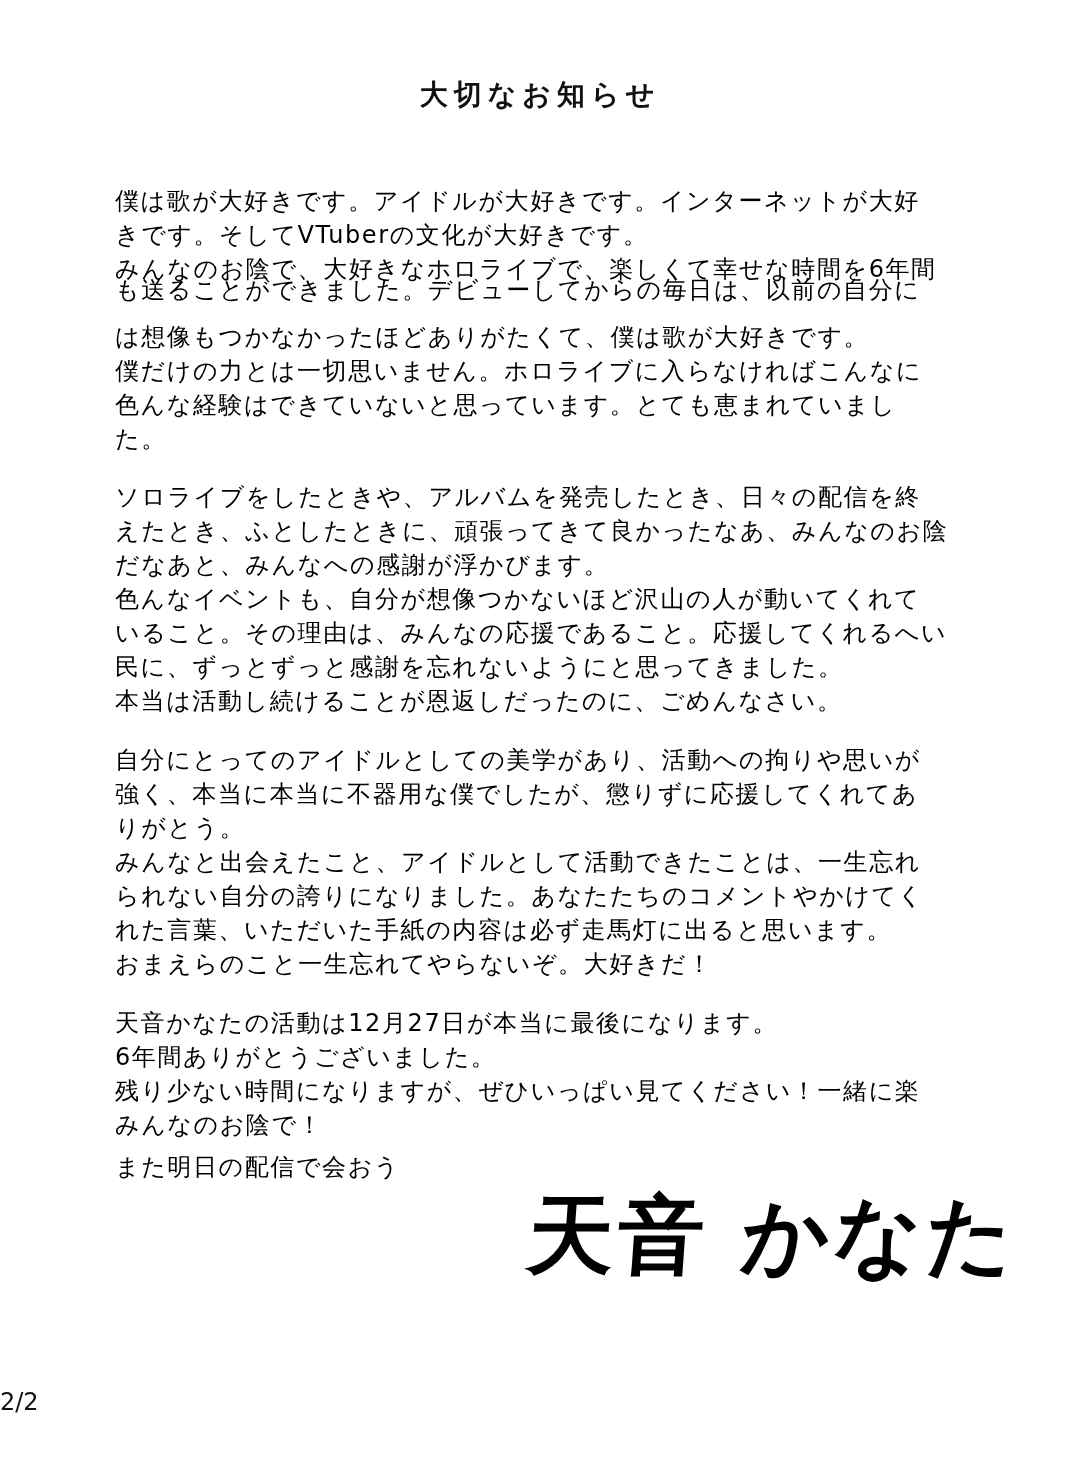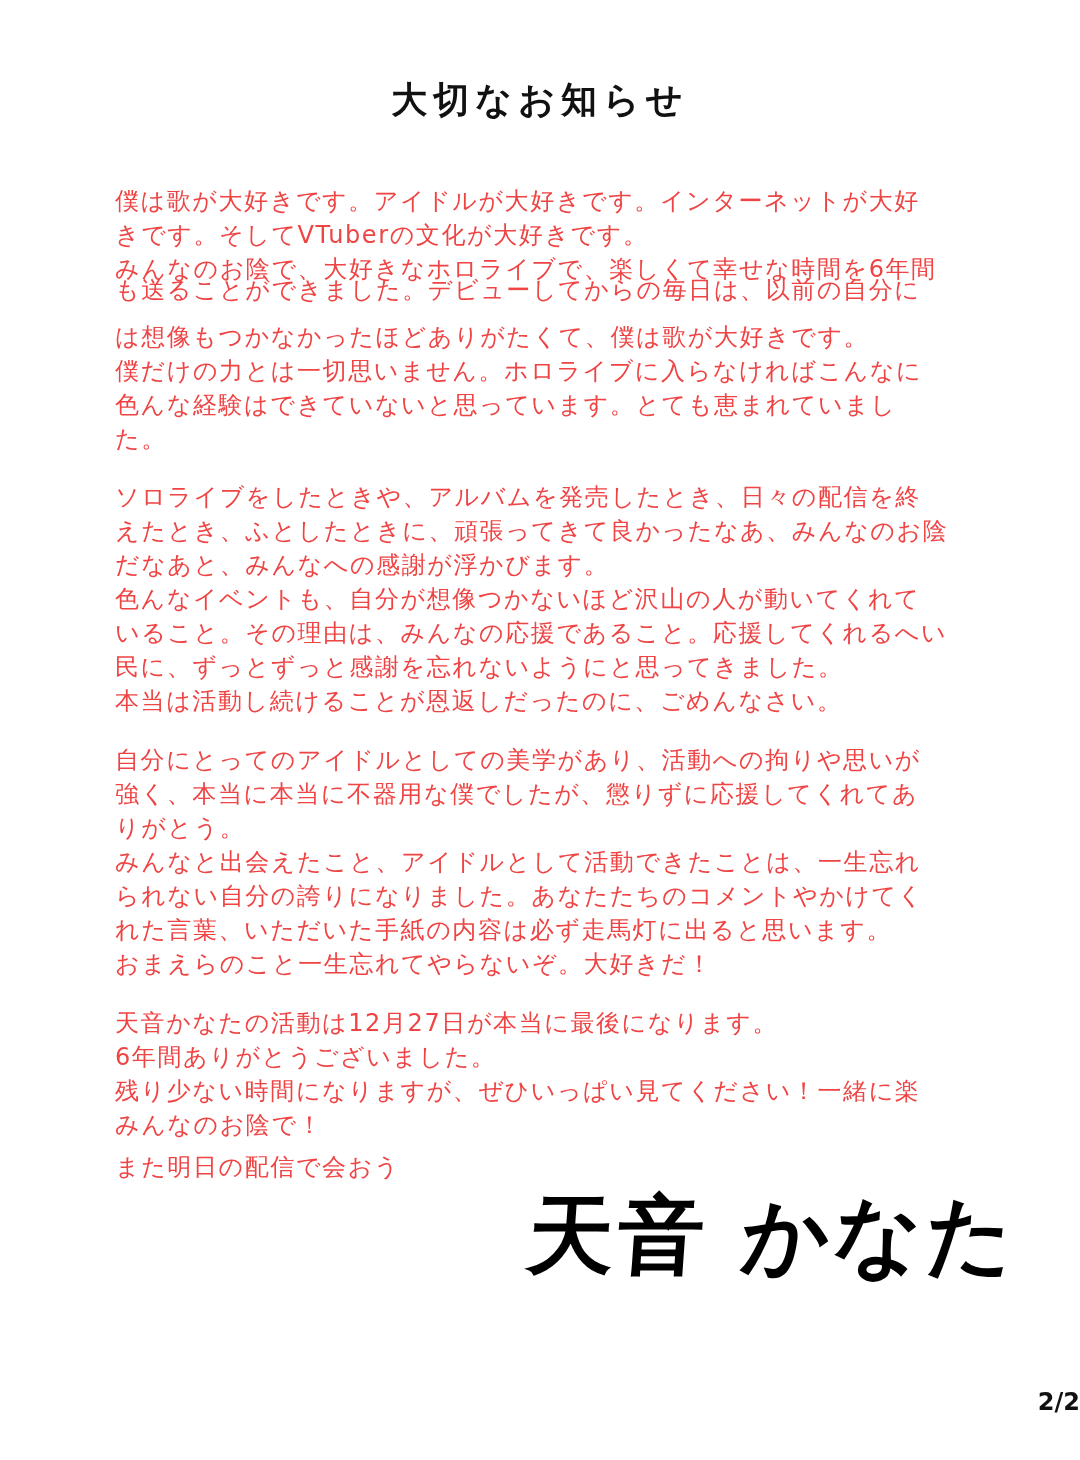--- a/index.html
+++ b/index.html
@@ -1,27 +1,27 @@
 <!DOCTYPE html>
 <html><head>
 <meta charset="utf-8">
 <style>
   html, body { margin: 0; padding: 0; background: #ffffff; }
   body { width: 1080px; height: 1460px; position: relative; overflow: hidden;
          font-family: "DejaVu Sans", "Liberation Sans", sans-serif; color: #111111; }
   .title { position: absolute; top: 76px; left: 0; width: 1080px; text-align: center;
-           font-size: 36px; font-weight: bold; letter-spacing: 6px; color: #111; }
+           font-size: 28px; font-weight: bold; letter-spacing: 6px; color: #111; }
   .body-text { position: absolute; left: 115px; top: 180px; width: 860px; }
   .line { position: absolute; left: 0; white-space: nowrap; font-size: 24px;
-          letter-spacing: 1.6px; line-height: 30px; color: #ef4444; }
+          letter-spacing: 1.6px; line-height: 30px; color: #000000; }
   .signature { position: absolute; left: 528px; top: 1178px; font-size: 86px;
                font-weight: bold; letter-spacing: 4px; color: #000;
                font-family: "DejaVu Sans", sans-serif; transform: skewX(-4deg); }
-  .page-num { position: absolute; top: 1388px; left: 0; width: 1080px; text-align: right;
-              font-size: 24px; font-weight: bold; color: #111; }
+  .page-num { position: absolute; top: 1388px; left: 0; width: 1080px; text-align: left;
+              font-size: 24px; font-weight: normal; color: #111; }
 </style>
 </head>
 <body>
 
 <div class="title">大切なお知らせ</div>
 
 <div class="body-text">
 
   <div class="line" style="top:6px">僕は歌が大好きです。アイドルが大好きです。インターネットが大好</div>
   <div class="line" style="top:40px">きです。そしてVTuberの文化が大好きです。</div>

